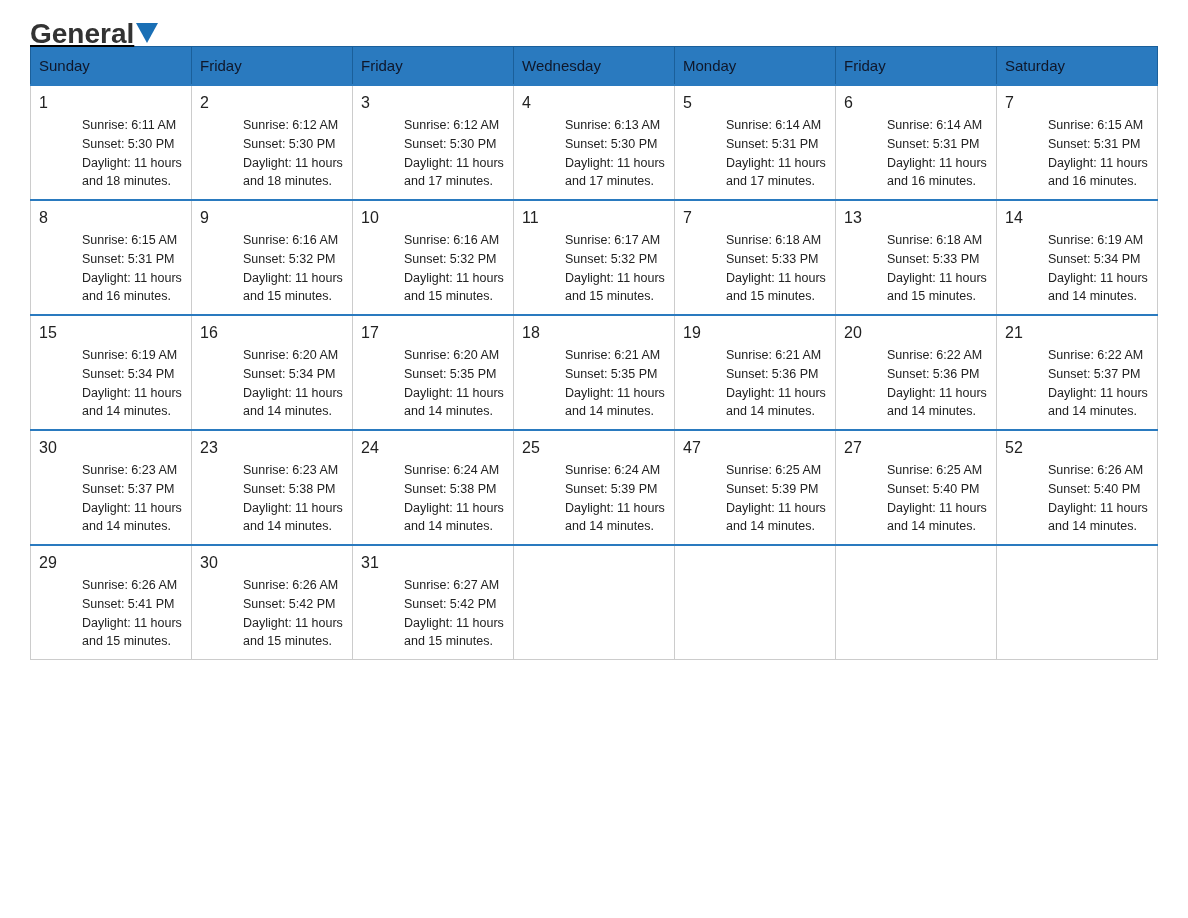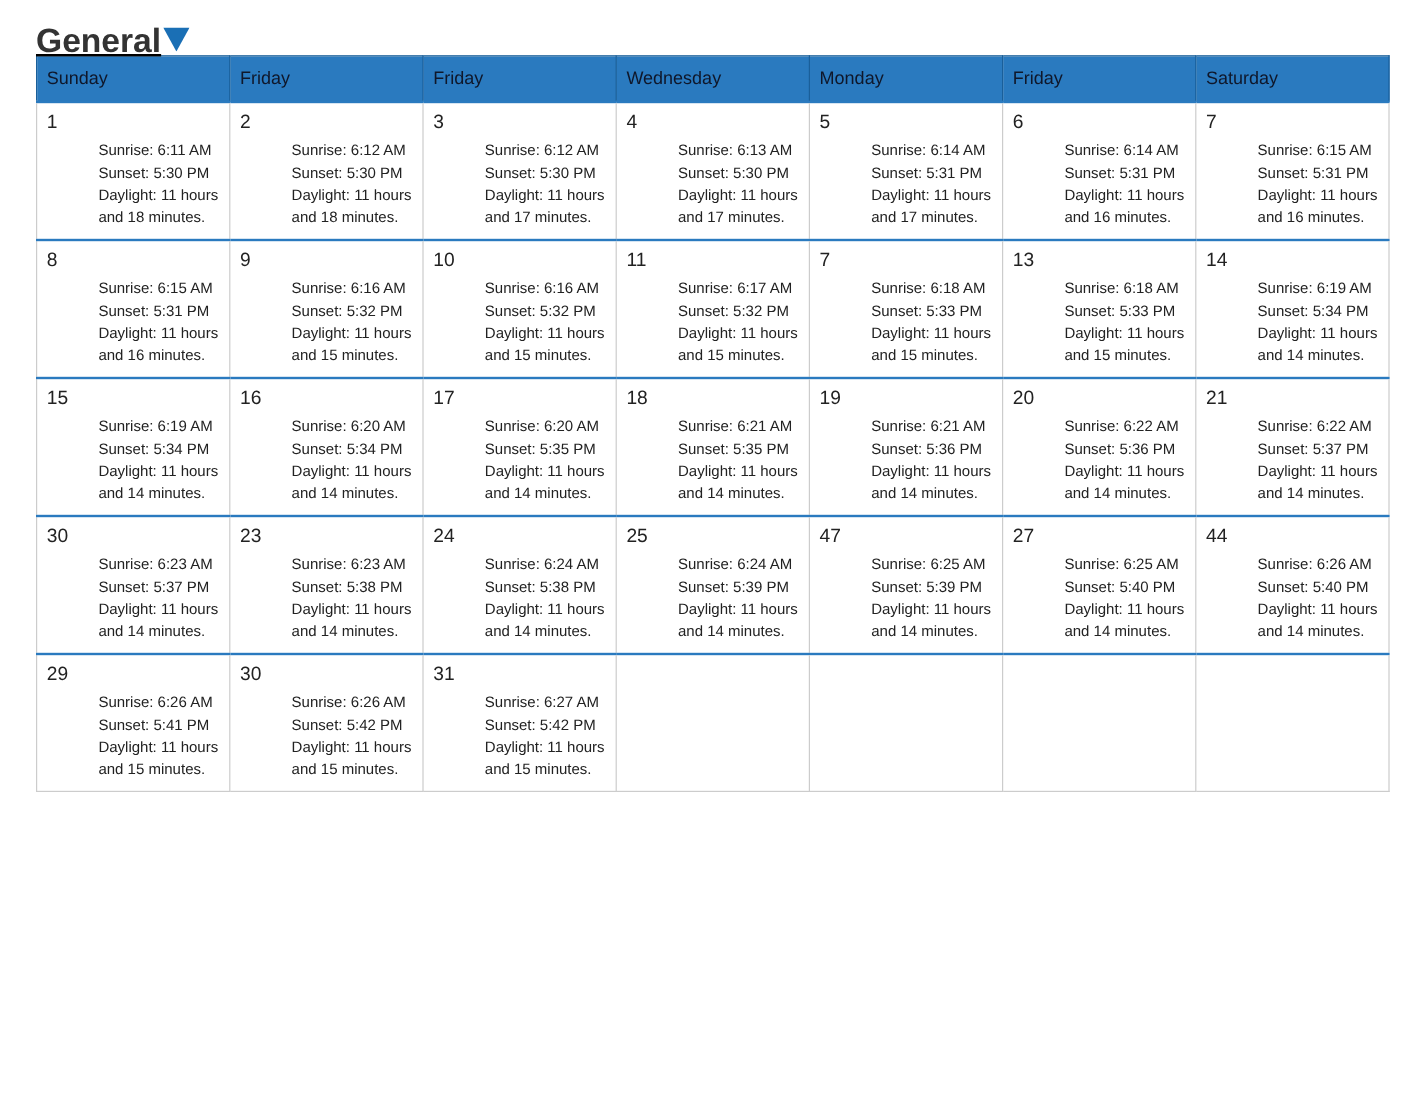--- a/index.html
+++ b/index.html
@@ -337,21 +337,21 @@
       </td>
         <td>
         <span class="day-number">27</span>
         <div class="day-info">
           Sunrise: 6:25 AM<br>
           Sunset: 5:40 PM<br>
           Daylight: 11 hours and 14 minutes.
         </div>
       </td>
         <td>
-        <span class="day-number">44</span>
+        <span class="day-number">52</span>
         <div class="day-info">
           Sunrise: 6:26 AM<br>
           Sunset: 5:40 PM<br>
           Daylight: 11 hours and 14 minutes.
         </div>
       </td>
       </tr>
       <tr>
         <td>
         <span class="day-number">29</span>

